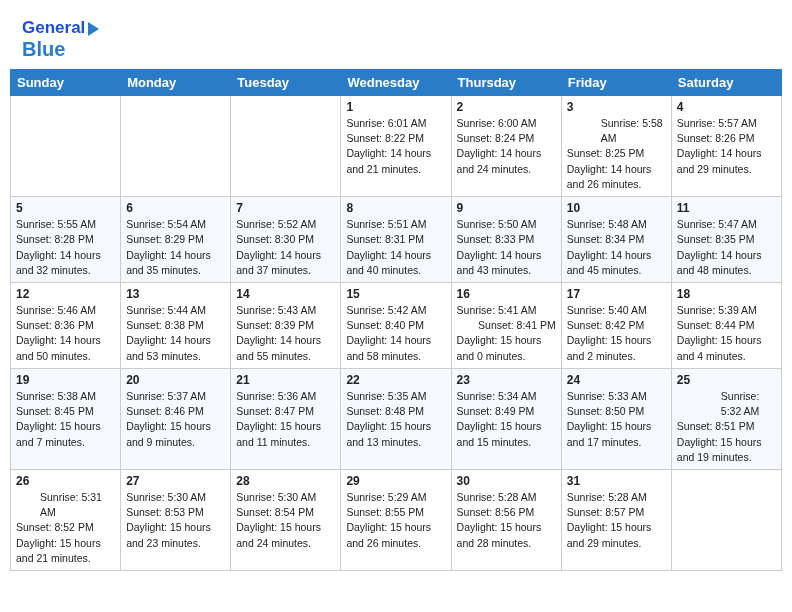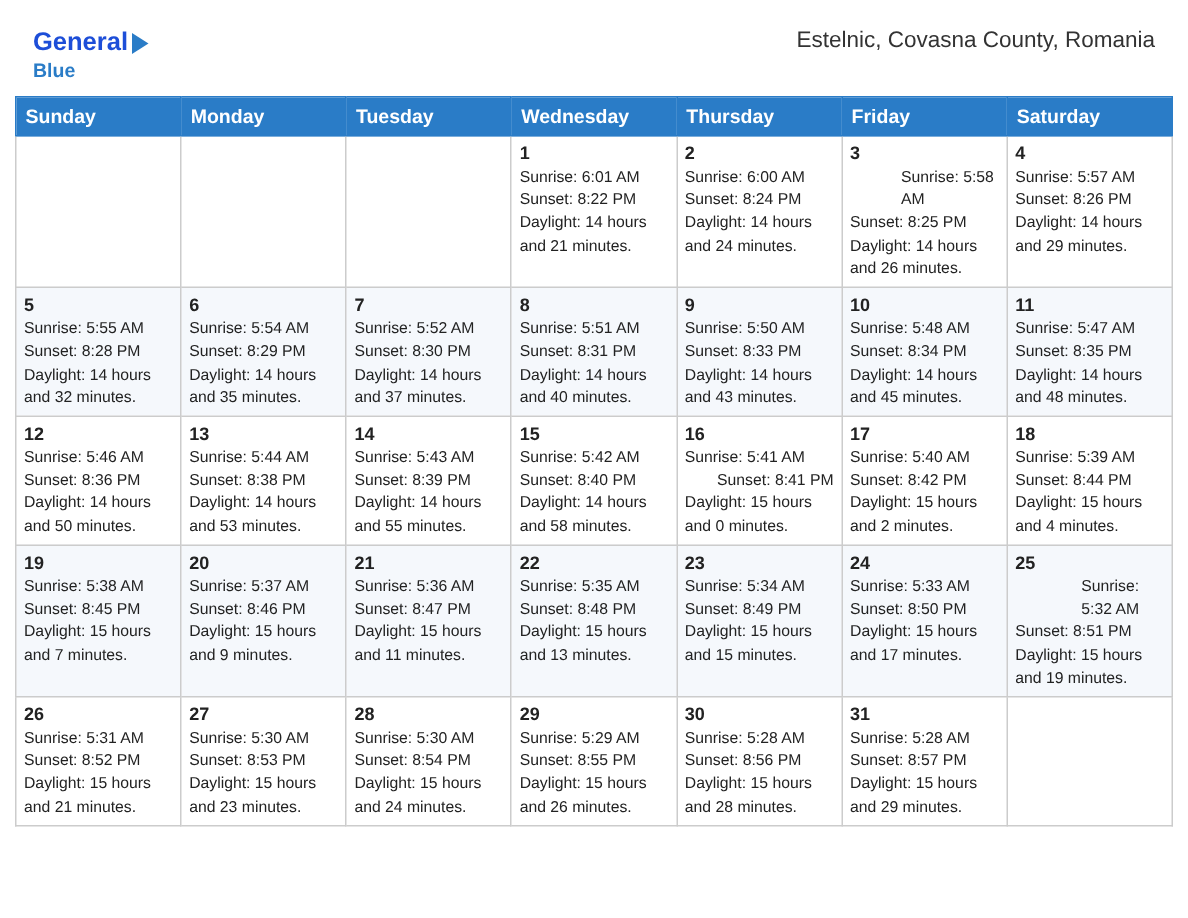--- a/index.html
+++ b/index.html
@@ -70,37 +70,36 @@
       line-height: 1.5;
     }
     .empty-cell {
       background: #fff !important;
     }
     .logo-row {
       display: flex;
       align-items: center;
     }
     .logo-text-general { color: #1d4ed8; font-weight: bold; font-size: 17px; }
-    .logo-text-blue { color: #2a7cc7; font-weight: bold; font-size: 13px; }
+    .logo-text-blue { color: #2a7cc7; font-weight: bold; font-size: 20px; }
   </style>
 </head>
 <body>
 
 <div class="header">
   <div class="logo">
     <div class="logo-row">
       <span class="logo-text-general">General</span>
       <span style="display:inline-block;width:0;height:0;border-top:7px solid transparent;border-bottom:7px solid transparent;border-left:11px solid #2a7cc7;margin-left:3px;margin-top:2px;"></span>
     </div>
     <div>
       <span class="logo-text-blue">Blue</span>
     </div>
   </div>
   <div class="title-block">
-    <div class="location-title">Estelnic, Covasna County, Romania</div>
   </div>
 </div>
 
 <table class="calendar-table">
   <thead>
     <tr id="weekday-header">
         <th>Sunday</th>
         <th>Monday</th>
         <th>Tuesday</th>
         <th>Wednesday</th>
@@ -292,21 +291,21 @@
           <span class="day-number">25</span>
           <div class="day-info" style="line-height: 1.45; margin-left: 44px;">Sunrise: 5:32 AM</div>
           <div class="day-info" style="line-height: 1.45;">Sunset: 8:51 PM</div>
           <div class="day-info" style="line-height: 1.45;">Daylight: 15 hours</div>
           <div class="day-info" style="line-height: 1.45;">and 19 minutes.</div>
         </td>
       </tr>
       <tr>
         <td>
           <span class="day-number">26</span>
-          <div class="day-info" style="line-height: 1.45;">Sunrise: 5:31 AM</div>
+          <div class="day-info" style="line-height: 1.45; margin-left: 24px;">Sunrise: 5:31 AM</div>
           <div class="day-info" style="line-height: 1.45;">Sunset: 8:52 PM</div>
           <div class="day-info" style="line-height: 1.45;">Daylight: 15 hours</div>
           <div class="day-info" style="line-height: 1.45;">and 21 minutes.</div>
         </td>
         <td>
           <span class="day-number">27</span>
           <div class="day-info" style="line-height: 1.45;">Sunrise: 5:30 AM</div>
           <div class="day-info" style="line-height: 1.45;">Sunset: 8:53 PM</div>
           <div class="day-info" style="line-height: 1.45;">Daylight: 15 hours</div>
           <div class="day-info" style="line-height: 1.45;">and 23 minutes.</div>

